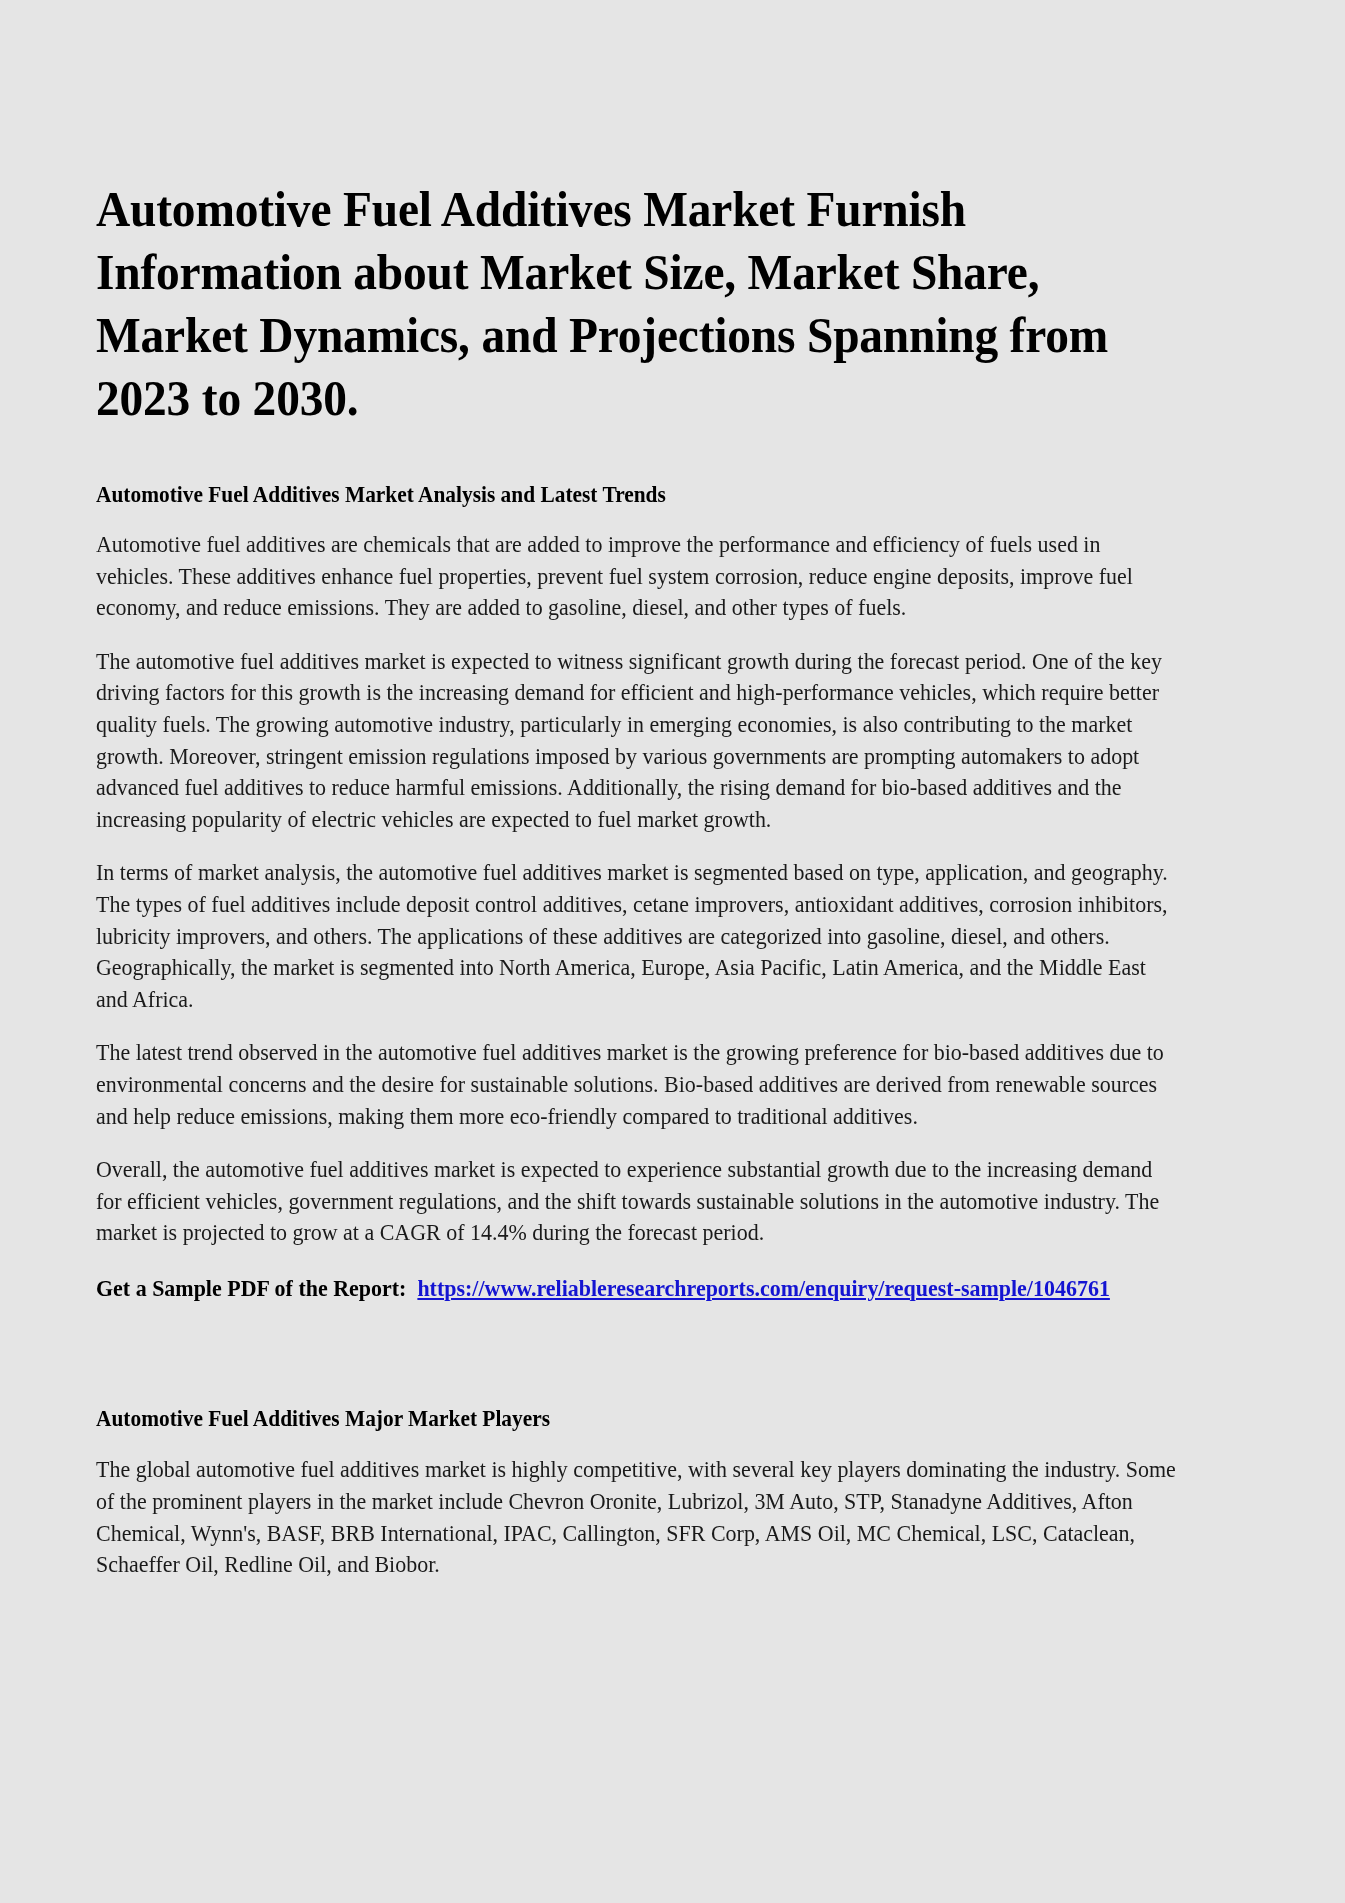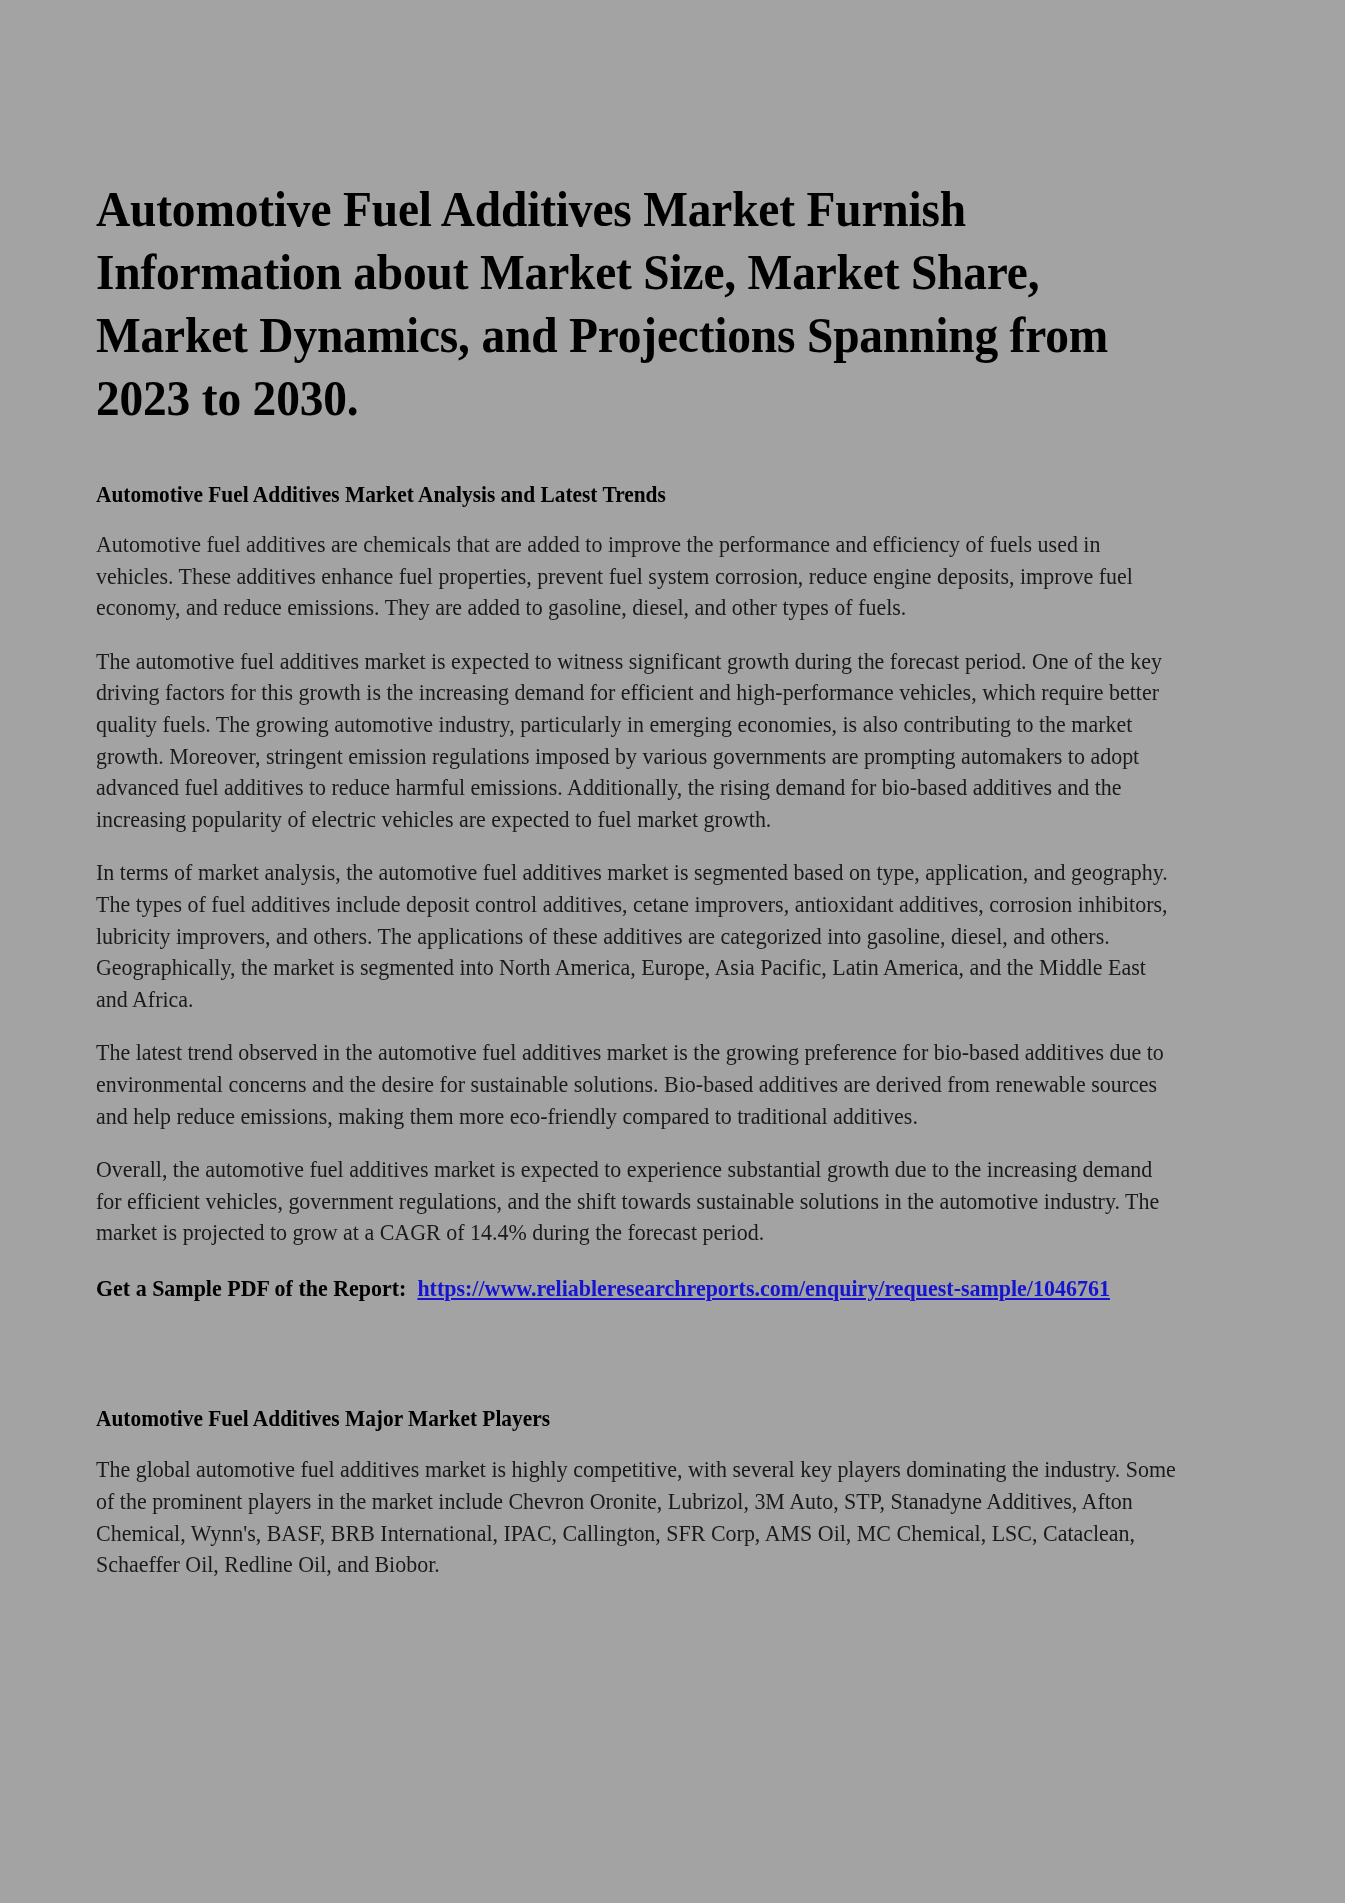--- a/index.html
+++ b/index.html
@@ -12,21 +12,21 @@
     width: 1345px;
     height: 1903px;
     font-family: "Liberation Serif", "DejaVu Serif", serif;
     color: #000000;
     overflow: hidden;
   }
   .page {
     position: relative;
     width: 1345px;
     height: 1903px;
-    background: #a3a3a3;
+    background: #e5e5e5;
     box-sizing: border-box;
   }
   .content {
     position: absolute;
     left: 96px;
     top: 0;
     width: 1155px;
   }
   .doc-title {
     font-family: "Liberation Serif", "DejaVu Serif", serif;

